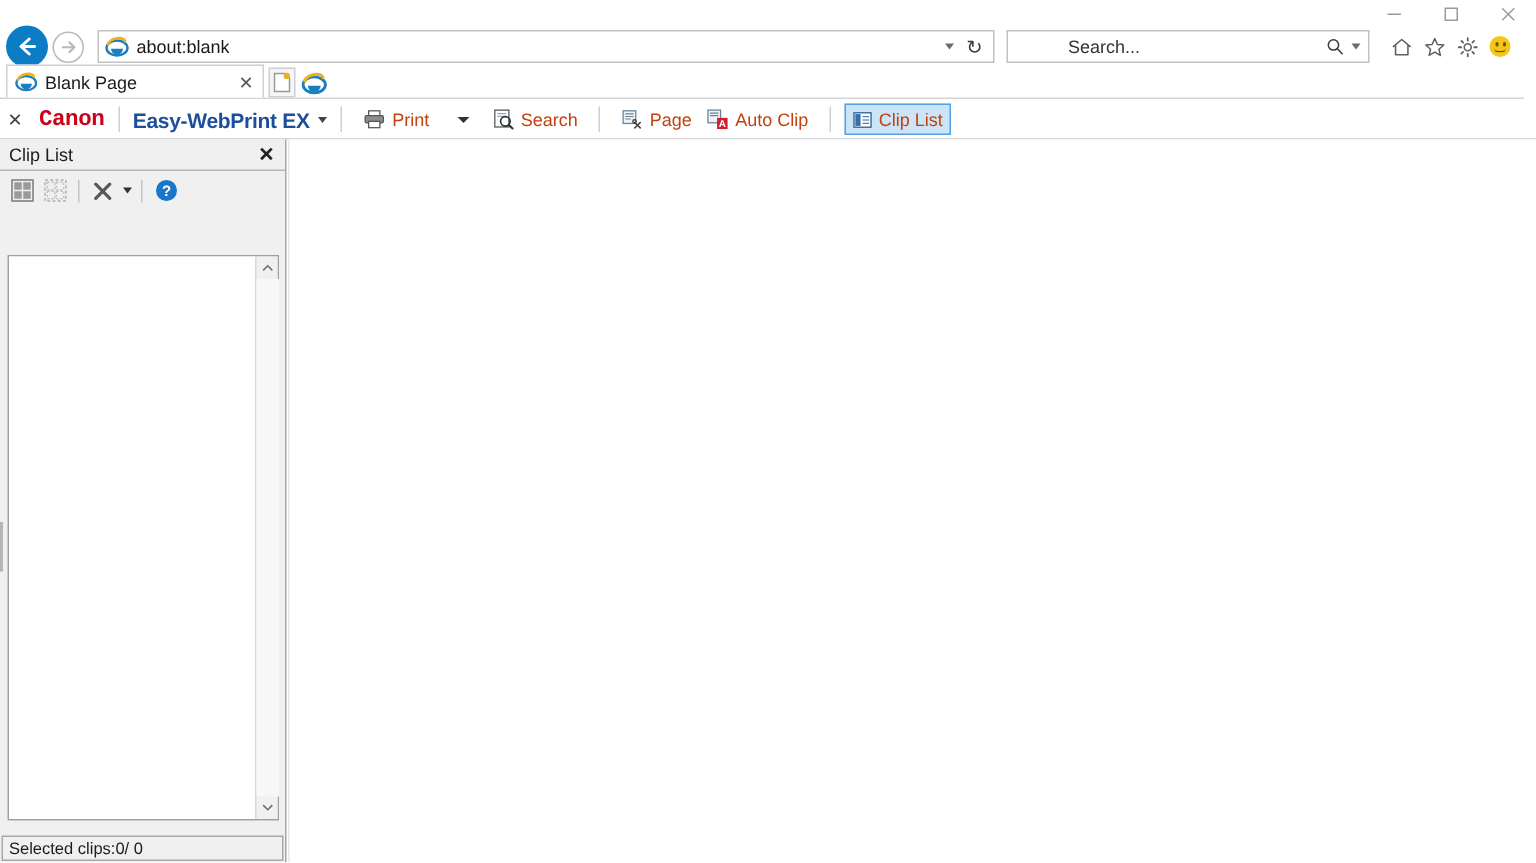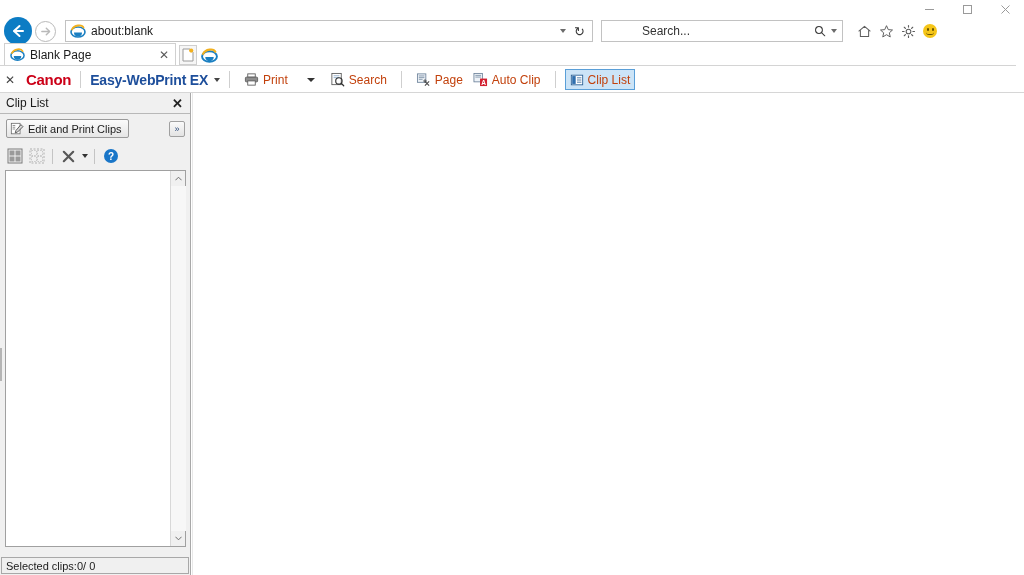--- a/index.html
+++ b/index.html
@@ -40,21 +40,21 @@
   }
   .back {
     background: #0c7cc4; margin-left: 4px;
   }
   .fwd {
     border: 1.6px solid #b9b9b9; background: #ffffff; margin-left: 3px;
     width: 21px; height: 21px;
   }
 
   .addrwrap {
-    flex: none; width: 528px; height: 22px; margin-left: 9px;
+    flex: none; width: 598px; height: 22px; margin-left: 9px;
     border: 1px solid #c2c2c2; background: #ffffff;
     display: flex; align-items: center; position: relative;
   }
   .ie-icon { width: 16px; height: 16px; margin-left: 4px; flex: none; }
   .addrtext {
     margin-left: 5px; font-size: 12px; color: #1a1a1a;
     white-space: nowrap; overflow: hidden;
   }
   .addr-right {
     position: absolute; right: 3px; top: 0; height: 100%;
@@ -138,21 +138,21 @@
     position: absolute; left: 0; top: 67px; width: 1024px; height: 26px;
     background: #ffffff;
     display: flex; align-items: center;
     border-bottom: 1px solid #d6d6d6;
   }
   .cb-close {
     width: 20px; text-align: center; color: #444; font-size: 12px;
     flex: none;
   }
   .canon-logo {
-    font-family: Liberation Sans, sans-serif;
+    font-family: Liberation Mono, monospace;
     font-weight: bold; font-size: 15px; color: #cc0018;
     letter-spacing: -0.3px; margin-left: 6px; flex: none;
   }
   .cb-sep {
     width: 1px; height: 17px; background: #cfcfcf; margin: 0 9px; flex: none;
   }
   .ewp-title {
     font-family: "Liberation Sans", sans-serif;
     font-weight: bold; font-size: 14px; color: #1d4e9b;
     letter-spacing: -0.2px; flex: none;
@@ -463,35 +463,20 @@
   </div>
 </div>
 
 <div class="panel">
 
   <div class="panel-header">
     <div class="panel-title">Clip List</div>
     <div class="panel-close">✕</div>
   </div>
 
-  <div class="panel-toolbar1">
-    <div class="btn-edit">
-      <span class="ico">
-        <svg width="14" height="14" viewBox="0 0 16 16">
-          <rect x="1.5" y="1.5" width="10" height="12" fill="#ffffff" stroke="#6a6a6a" stroke-width="0.9"></rect>
-          <line x1="3" y1="4" x2="6" y2="4" stroke="#6a6a6a" stroke-width="0.8"></line>
-          <line x1="3" y1="6" x2="6" y2="6" stroke="#6a6a6a" stroke-width="0.8"></line>
-          <line x1="3" y1="8" x2="6" y2="8" stroke="#6a6a6a" stroke-width="0.8"></line>
-          <path d="M12.5 3 L14.8 5.3 L8.6 11.5 L6 12.3 L6.8 9.7 Z" fill="#d9d9d9" stroke="#3a3a3a" stroke-width="0.9" stroke-linejoin="round"></path>
-        </svg>
-      </span>
-      <span>Edit and Print Clips</span>
-    </div>
-    <div class="btn-expand">»</div>
-  </div>
 
   <div class="panel-toolbar2">
     <div class="tb-icon">
       <svg width="16" height="16" viewBox="0 0 16 16">
         <rect x="1" y="1" width="14" height="14" fill="none" stroke="#7a7a7a" stroke-width="1"></rect>
         <rect x="2.5" y="2.5" width="5" height="5" fill="#9a9a9a"></rect>
         <rect x="8.5" y="2.5" width="5" height="5" fill="#9a9a9a"></rect>
         <rect x="2.5" y="8.5" width="5" height="5" fill="#9a9a9a"></rect>
         <rect x="8.5" y="8.5" width="5" height="5" fill="#9a9a9a"></rect>
       </svg>

